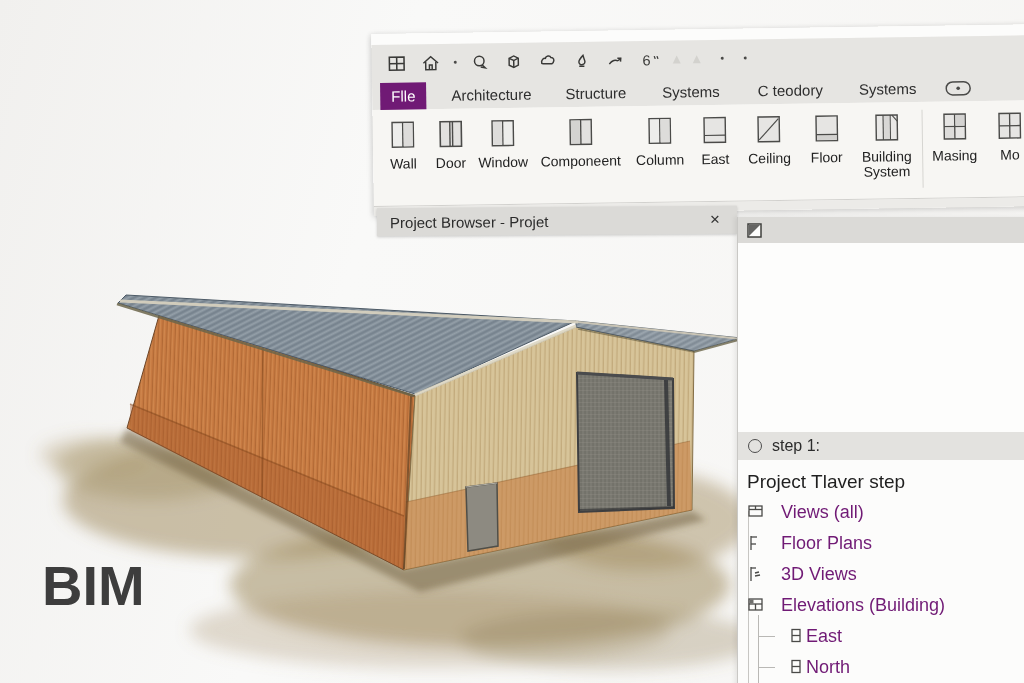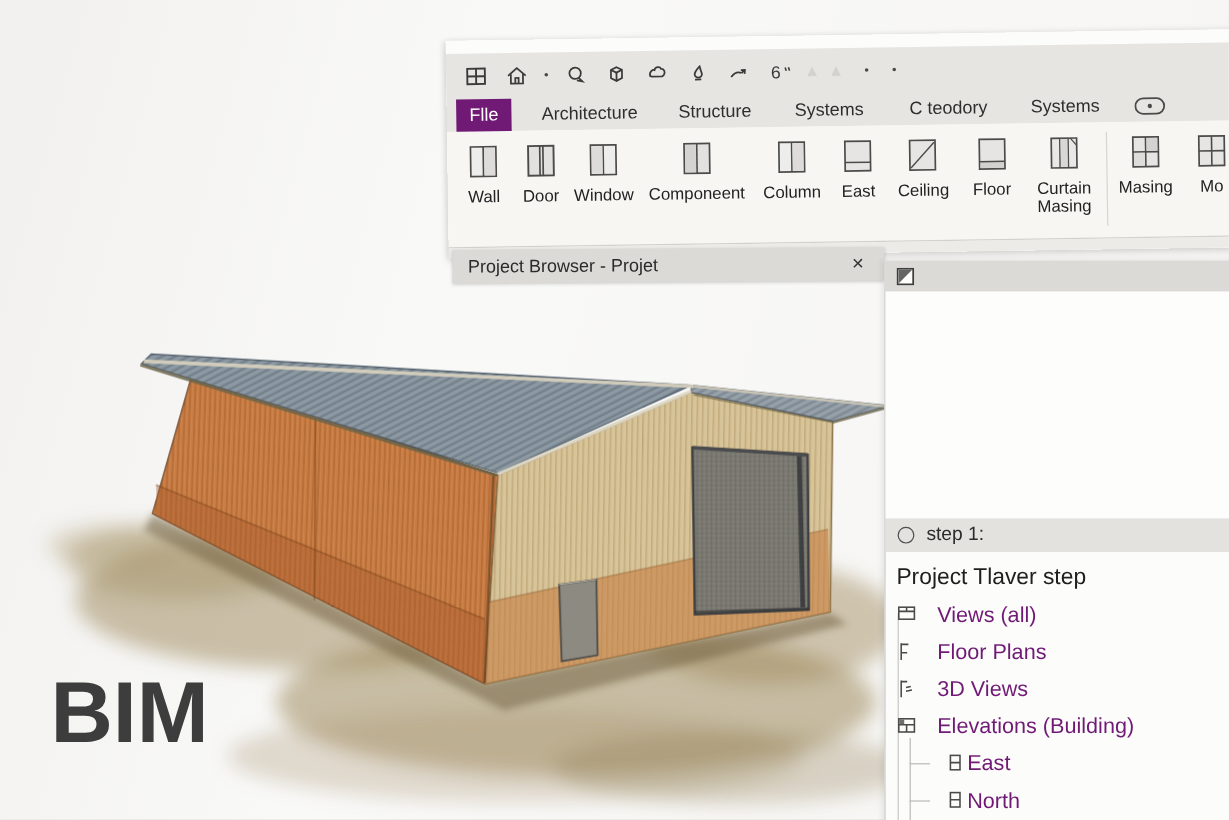--- a/index.html
+++ b/index.html
@@ -2,21 +2,21 @@
 <html><head>
 <meta charset="utf-8">
 <style>
   html,body{margin:0;padding:0;background:#e9e8e6;}
   .stage{position:relative;width:1024px;height:683px;overflow:hidden;
          background:linear-gradient(105deg,#f1f0ee 0%,#f9f9f8 35%,#f6f5f3 100%);
          font-family:"Liberation Sans",sans-serif;color:#2f2f2f;}
   svg{display:block;}
 
   
-  #bim{position:absolute;left:42px;top:558px;font-size:72px;font-weight:bold;
+  #bim{position:absolute;left:42px;top:558px;font-size:56px;font-weight:bold;
        color:#3d3d3d;letter-spacing:0px;line-height:1;}
 
   
   #chrome{position:absolute;left:374px;top:34px;width:662px;height:182px;
           transform:rotate(-0.85deg);transform-origin:0 100%;
           box-shadow:0 2px 7px rgba(0,0,0,.15), -2px 0 4px rgba(0,0,0,.06);}
   .chrome-topstrip{height:11px;background:#fcfcfb;}
   .chrome-gray{background:#e6e5e2;}
   .qat{height:37px;display:flex;align-items:center;padding-left:14px;gap:12px;}
   .qicon{width:22px;height:22px;display:inline-flex;align-items:center;justify-content:center;}
@@ -289,21 +289,21 @@
         <span class="rlabel">Floor</span>
       </div>
       <div class="rbtn" style="width:68px;">
         <svg class="ricon" viewBox="0 0 30 34" fill="none">
             <rect x="3" y="2" width="24" height="28" fill="#e9e8e6" stroke="#4b4b49" stroke-width="1.6"></rect>
             <line x1="11" y1="2" x2="11" y2="30" stroke="#4b4b49" stroke-width="1.3"></line>
             <line x1="19" y1="2" x2="19" y2="30" stroke="#4b4b49" stroke-width="1.3"></line>
             <rect x="12" y="3" width="6" height="26" fill="#d8d7d5"></rect>
             <line x1="21" y1="2" x2="27" y2="9" stroke="#4b4b49" stroke-width="1.2"></line>
           </svg>
-        <span class="rlabel">Curtain Masing</span>
+        <span class="rlabel">Building System</span>
       </div>
       <div class="rsep"></div>
       <div class="rbtn" style="width:62px;">
         <svg class="ricon" viewBox="0 0 30 34" fill="none">
             <rect x="3" y="2" width="24" height="28" fill="#e6e5e3" stroke="#4b4b49" stroke-width="1.6"></rect>
             <line x1="15" y1="2" x2="15" y2="30" stroke="#4b4b49" stroke-width="1.5"></line>
             <line x1="3" y1="16" x2="27" y2="16" stroke="#4b4b49" stroke-width="1.5"></line>
             <rect x="16" y="3" width="10" height="12" fill="#d4d3d1"></rect>
             <rect x="4" y="17" width="10" height="12" fill="#dddcda"></rect>
           </svg>

